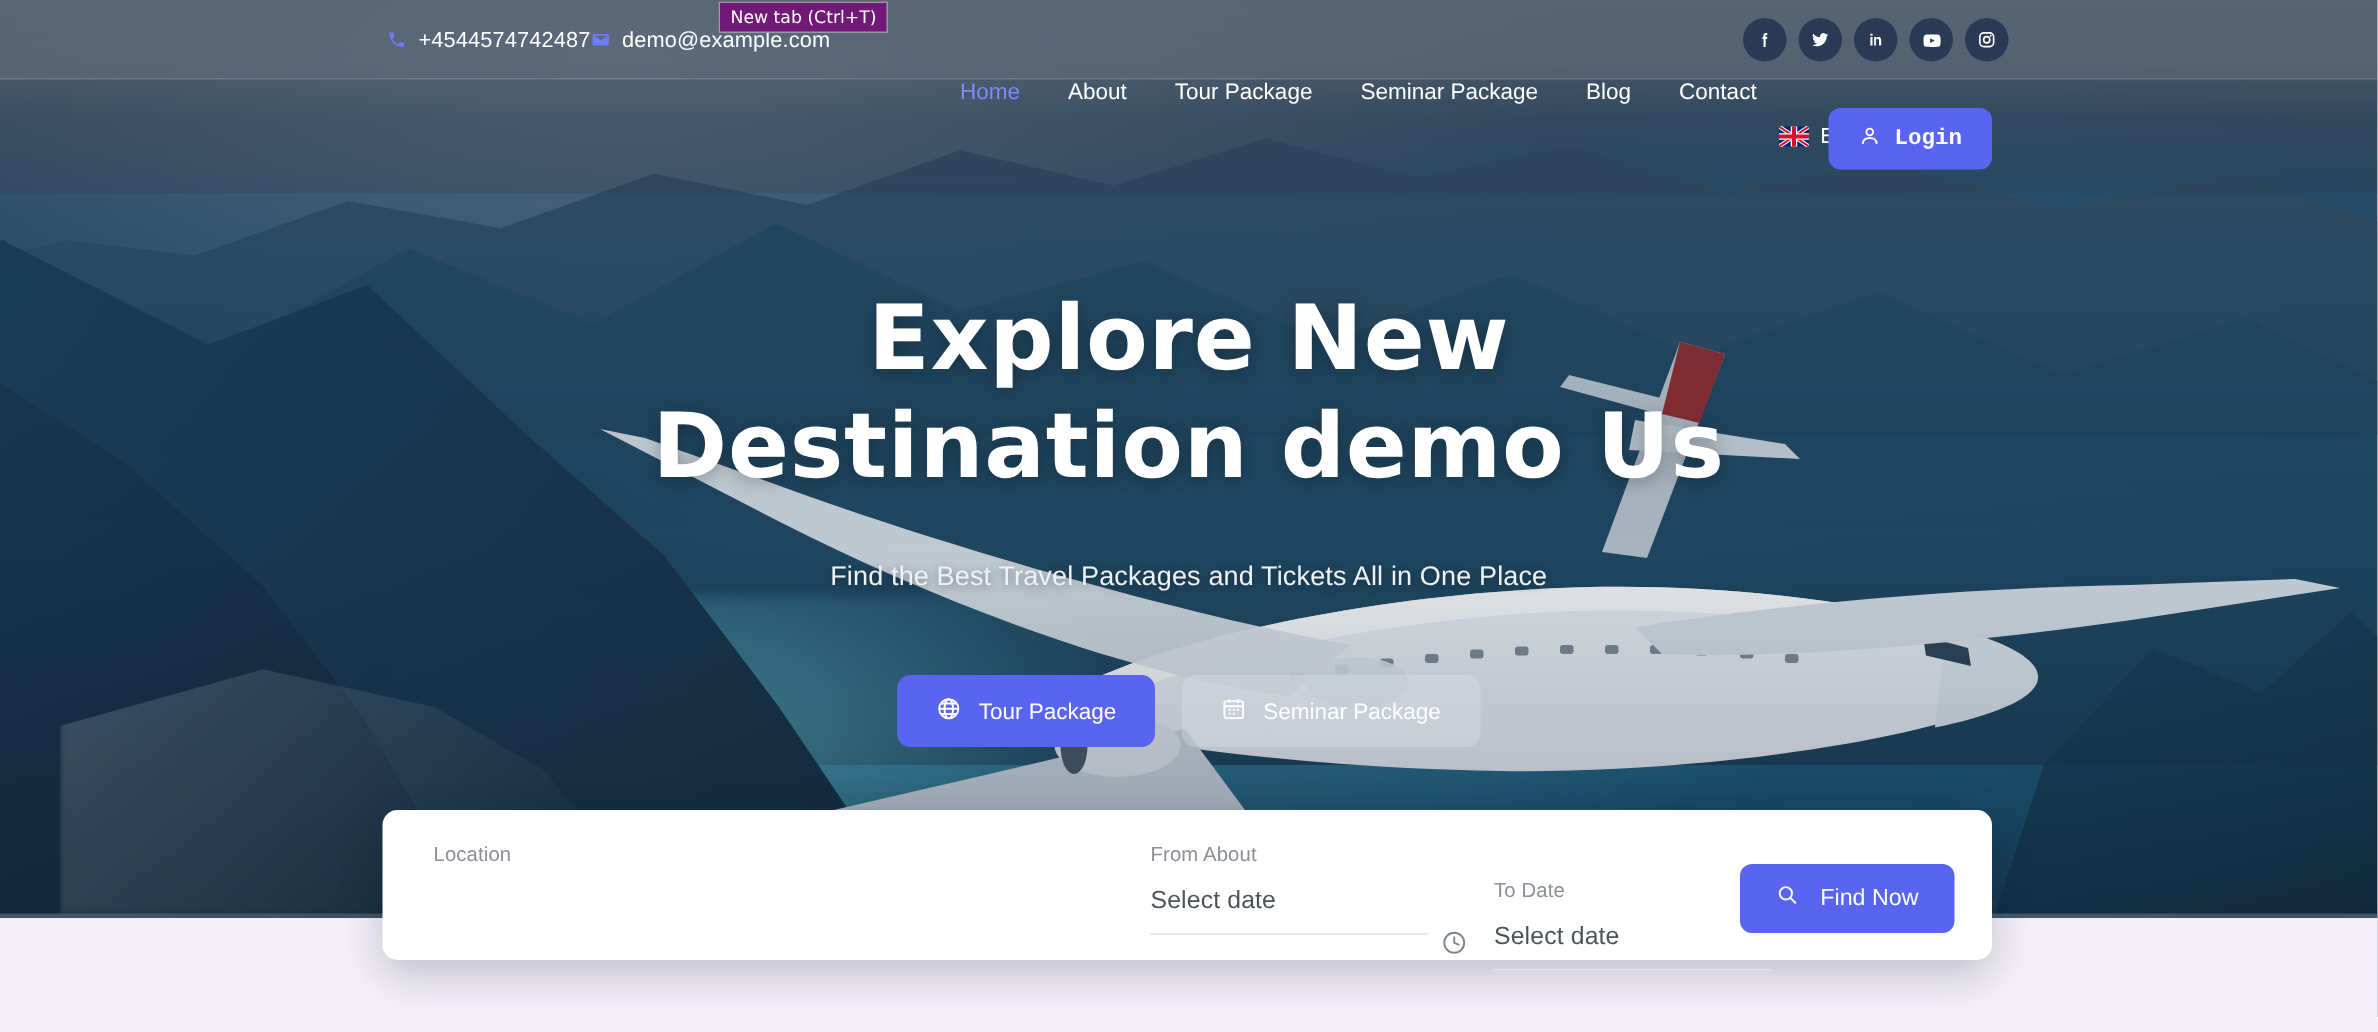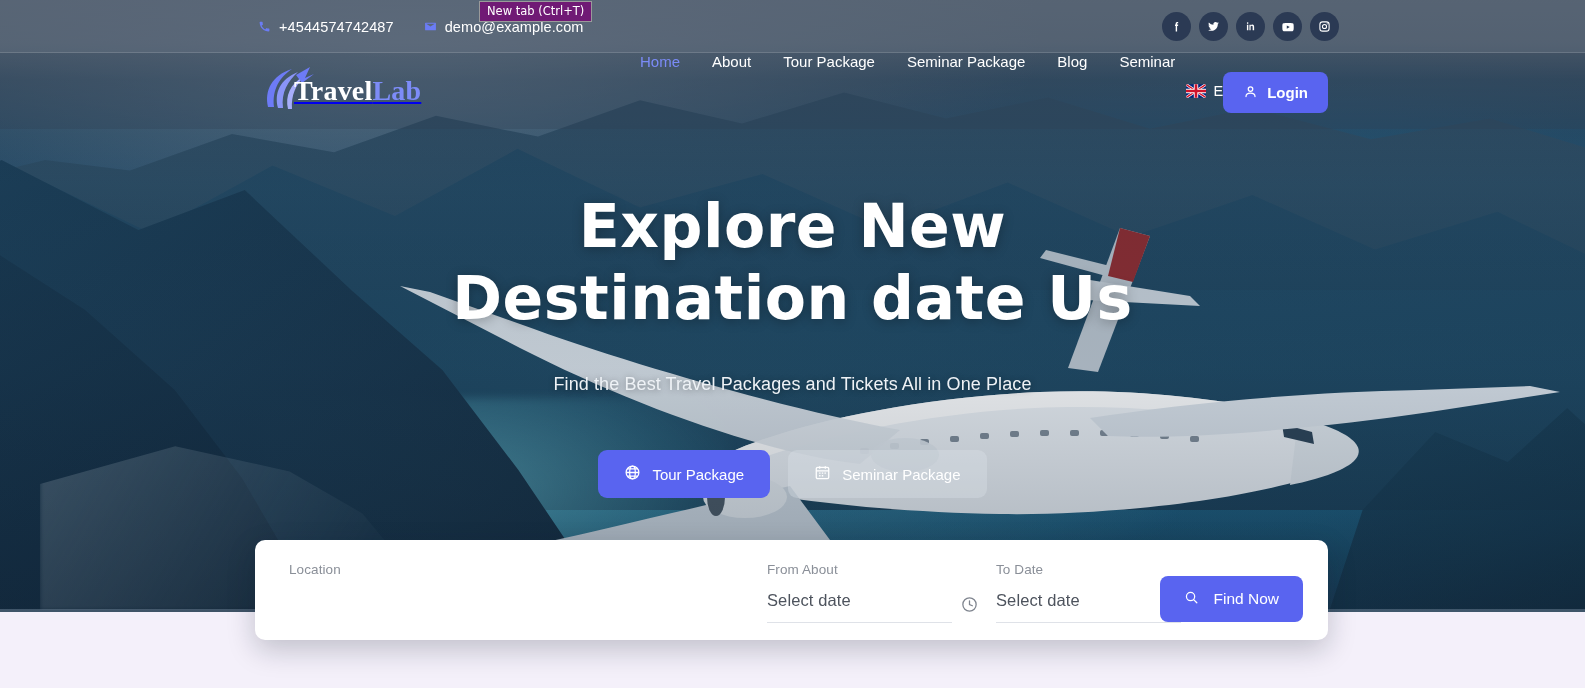--- a/index.html
+++ b/index.html
@@ -129,21 +129,21 @@
     position: absolute; left: 0; top: 0; width: 1585px; height: 53px;
     background: rgba(86,99,116,0.52);
     border-bottom: 1px solid rgba(255,255,255,0.14);
     z-index: 20;
   }
   .topbar-inner {
     position: relative; width: 1585px; height: 53px;
   }
   .contact-group {
     position: absolute; left: 258px; top: 0; height: 53px;
-    display: flex; align-items: center; gap: 30px;
+    display: flex; align-items: center; 
   }
   .contact-item {
     display: flex; align-items: center; gap: 8px;
     color: #ffffff; font-size: 14.5px; letter-spacing: .1px;
     text-decoration: none; white-space: nowrap;
   }
   .contact-item .ci { display: flex; align-items: center; color: #6b7cf5; }
 
   .social-group {
     position: absolute; right: 246px; top: 0; height: 53px;
@@ -207,21 +207,21 @@
     width: 20px; height: 14px; border-radius: 2px; overflow: hidden;
     display: block;
   }
   .login-btn {
     position: absolute; right: 257px; top: 19px;
     height: 41px; padding: 0 20px;
     background: #5964f0; border-radius: 8px;
     display: flex; align-items: center; gap: 9px;
     color: #ffffff; font-size: 15px; font-weight: 600;
     cursor: pointer; border: none;
-    font-family: Liberation Sans, sans-serif;
+    font-family: Liberation Mono, monospace;
   }
 
   
   .hero-content {
     position: absolute; left: 0; top: 190px; width: 1585px;
     text-align: center; z-index: 15;
   }
   .hero-title {
     color: #ffffff;
     font-size: 60px;
@@ -274,21 +274,21 @@
     display: flex; align-items: center; gap: 8px;
     border-bottom: 1px solid #dfe2e8;
     padding-bottom: 12px;
   }
   .field-value {
     color: #4d535d; font-size: 16.5px; letter-spacing: .1px;
     flex: 1; white-space: nowrap;
   }
   .field-loc   { width: 448px; margin-left: 10px; }
   .field-from  { width: 185px; margin-left: 30px; }
-  .field-to    { width: 185px; margin-left: 44px; }
+  .field-to    { width: 185px; margin-left: 44px; margin-top: 24px; }
   .clock-icon  { position: absolute; left: -36px; top: 33px; color: #7e848e; }
 
   .find-btn {
     position: absolute; right: 25px; top: 36px;
     height: 46px; padding: 0 24px;
     background: #5964f0; border: none; border-radius: 8px;
     color: #ffffff; font-size: 15.5px;
     display: flex; align-items: center; gap: 15px;
     cursor: pointer;
     font-family: "Liberation Sans", sans-serif;
@@ -419,41 +419,28 @@
           </svg>
         </a>
       </div>
     </div>
   </div>
 
   <div class="tooltip">New tab (Ctrl+T)</div>
 
   <div class="navbar">
 
-    <a class="logo" href="#">
-      <span>
-        <svg width="70" height="52" viewBox="0 0 70 52">
-          <path d="M10 44 C6 28 14 12 34 6 C22 14 14 26 16 44 Z" fill="#6d7bf6"></path>
-          <path d="M20 45 C16 30 22 16 40 9 C30 18 23 29 25 45 Z" fill="#8a95f8"></path>
-          <path d="M30 46 C27 33 32 21 46 13 C38 22 33 32 34 46 Z" fill="#a7aefb"></path>
-          <path d="M38 12 L52 4 L47 15 L56 11 L44 20 Z" fill="#6d7bf6"></path>
-        </svg>
-      </span>
-      <span class="logo-text">
-        <span class="w">Travel</span><span class="b">Lab</span>
-      </span>
-    </a>
 
     <nav class="mainnav">
       <a class="navlink active" href="#">Home</a>
       <a class="navlink" href="#">About</a>
       <a class="navlink" href="#">Tour Package</a>
       <a class="navlink" href="#">Seminar Package</a>
       <a class="navlink" href="#">Blog</a>
-      <a class="navlink" href="#">Seminar</a>
+      <a class="navlink" href="#">Contact</a>
     </nav>
 
     <div class="lang">
       <span class="flag">
         <svg width="20" height="14" viewBox="0 0 60 40">
           <rect width="60" height="40" fill="#00247d"></rect>
           <path d="M0 0 L60 40 M60 0 L0 40" stroke="#fff" stroke-width="8"></path>
           <path d="M0 0 L60 40 M60 0 L0 40" stroke="#cf142b" stroke-width="4"></path>
           <path d="M30 0 V40 M0 20 H60" stroke="#fff" stroke-width="13"></path>
           <path d="M30 0 V40 M0 20 H60" stroke="#cf142b" stroke-width="8"></path>
@@ -474,21 +461,21 @@
           <path d="M4.8 20c0-3.6 3.2-5.6 7.2-5.6s7.2 2 7.2 5.6"></path>
         </svg>
       </span>
       <span>Login</span>
     </button>
   </div>
 
   <div class="hero-content">
     <div class="hero-title">
       <div>Explore New</div>
-      <div>Destination date Us</div>
+      <div>Destination demo Us</div>
     </div>
     <div class="hero-sub">Find the Best Travel Packages and Tickets All in One Place</div>
 
     <div class="hero-tabs">
       <button class="tab-btn primary">
         <span>
           <svg width="17" height="17" viewBox="0 0 24 24" fill="none" stroke="#ffffff" stroke-width="1.8">
             <circle cx="12" cy="12" r="9"></circle>
             <ellipse cx="12" cy="12" rx="4" ry="9"></ellipse>
             <path d="M3 12h18M4.6 7h14.8M4.6 17h14.8"></path>

